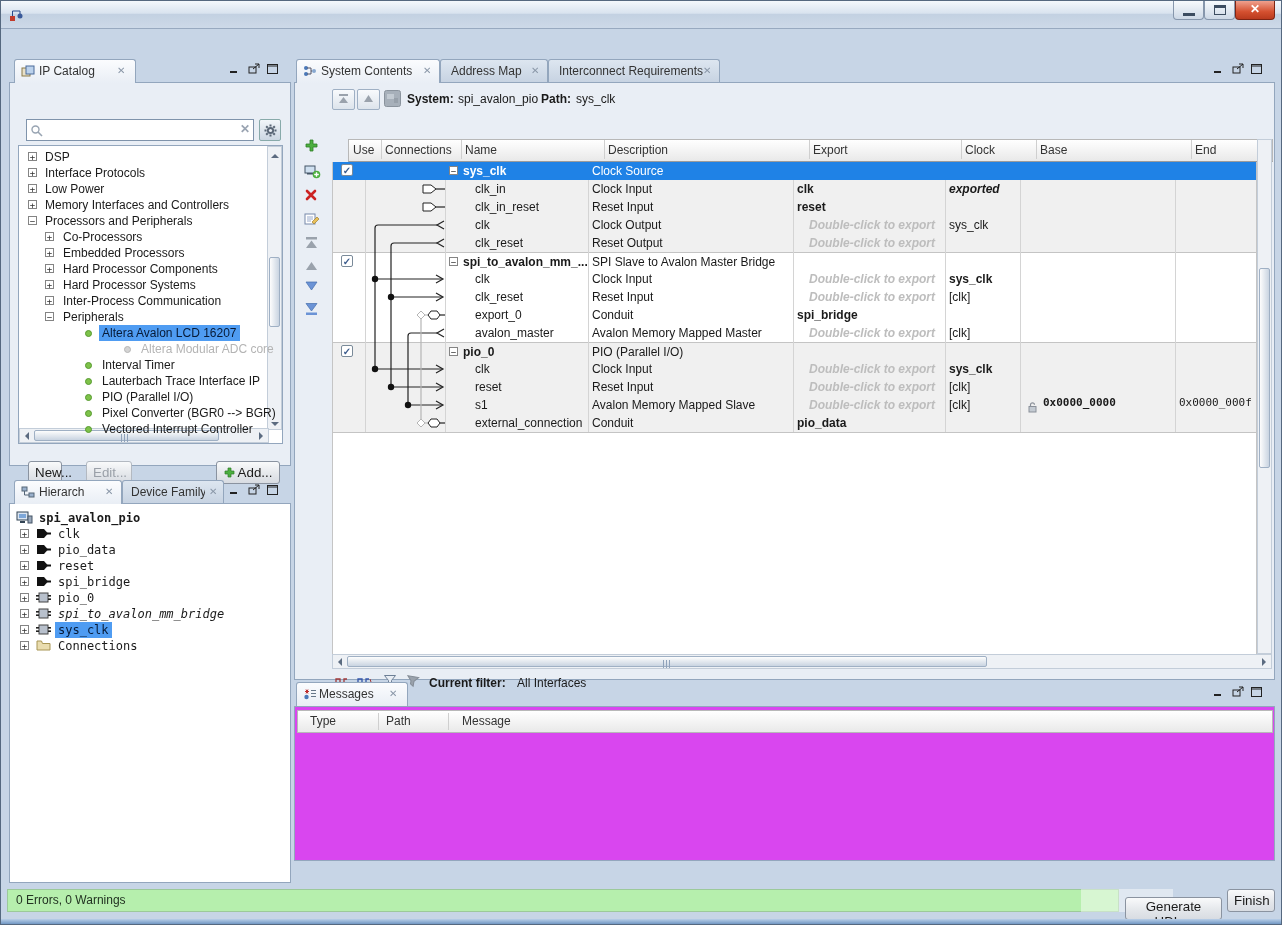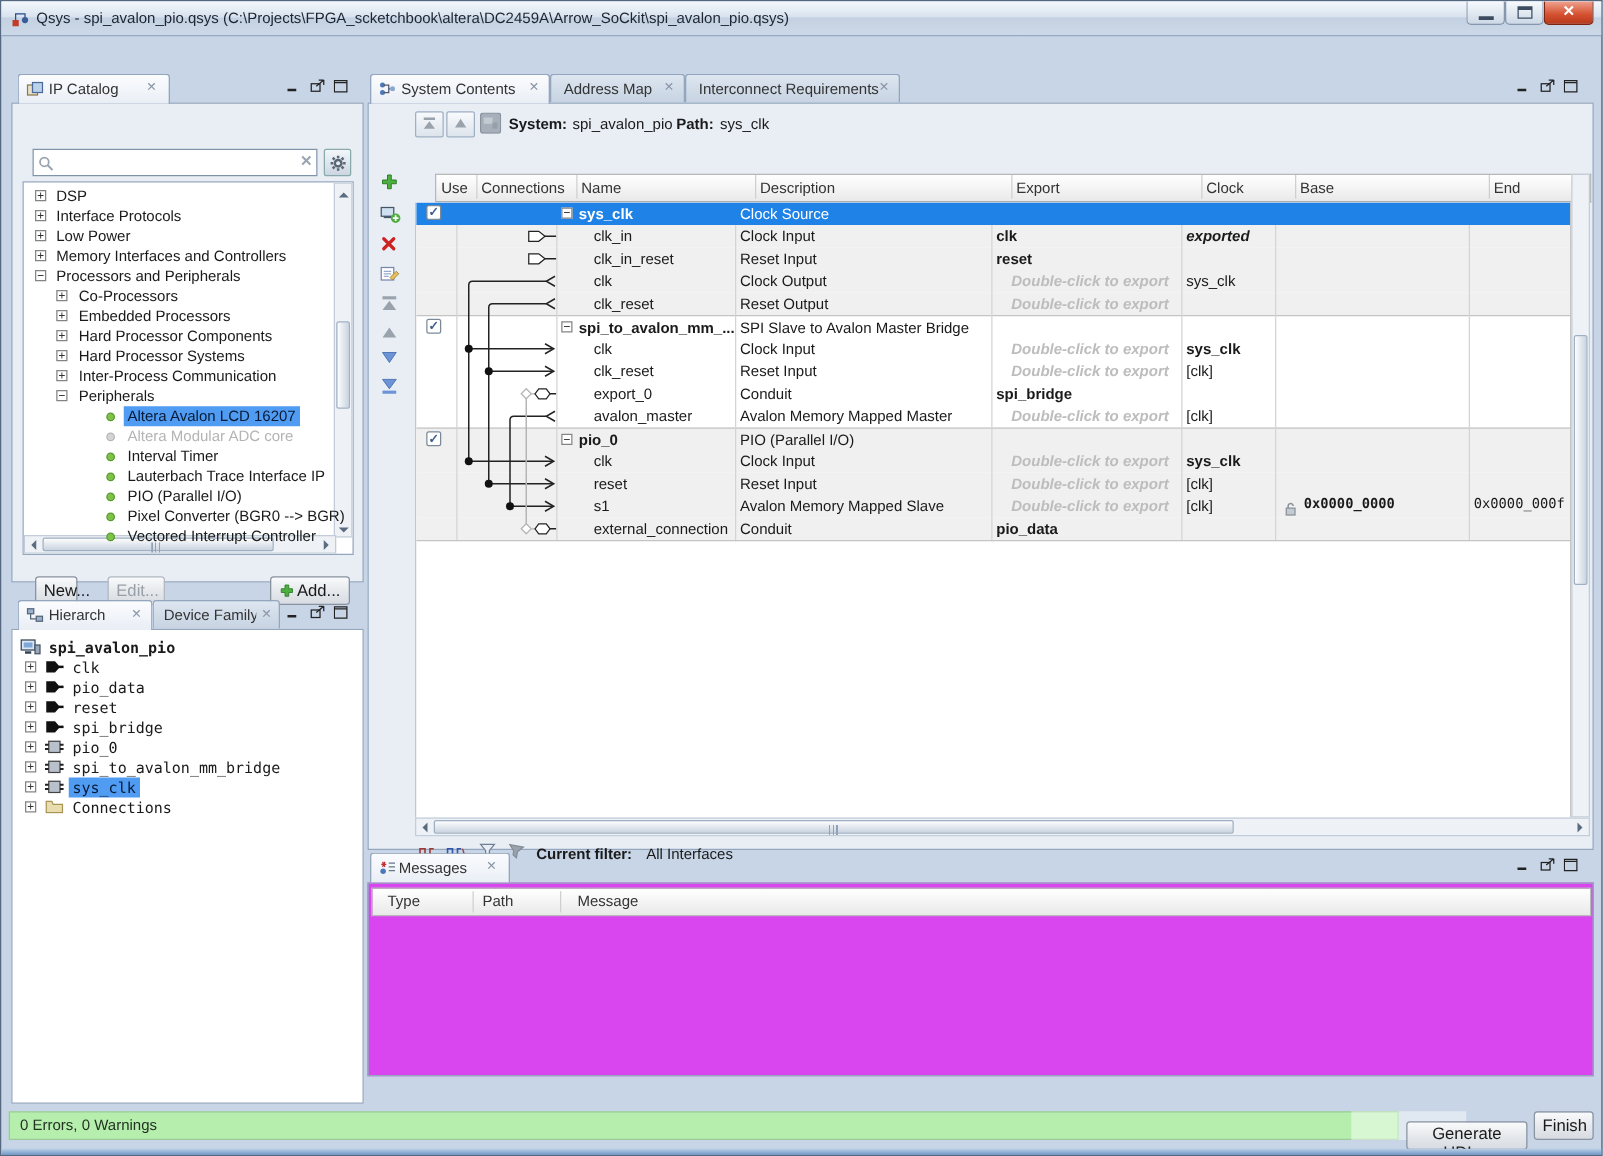--- a/index.html
+++ b/index.html
@@ -111,21 +111,20 @@
 <div id="app">
 
   <div class="titlebar">
     <span class="app-icon">
       <svg width="16" height="16">
           <rect x="2" y="9" width="5" height="5" fill="#c23a2a"></rect>
           <path d="M4.5 9 V4 H12 V7" stroke="#2a4a8a" fill="none"></path>
           <circle cx="12" cy="9" r="2.5" fill="#3a5a9a"></circle>
         </svg>
     </span>
-    <span class="title-text">Qsys - spi_avalon_pio.qsys (C:\Projects\FPGA_scketchbook\altera\DC2459A\Arrow_SoCkit\spi_avalon_pio.qsys)</span>
     <div class="winbtn winbtn-min">
         <span class="glyph-min"></span>
       </div>
     <div class="winbtn winbtn-max">
         <span class="glyph-max"></span>
       </div>
     <div class="winbtn winbtn-close"><span>✕</span></div>
   </div>
 
 
@@ -225,21 +224,21 @@
             <span class="tlabel" style="left: 41px;">Inter-Process Communication</span>
           </div>
           <div class="tree-row" style="top: 163px;">
             <div class="texp" style="left: 26px;">−</div>
             <span class="tlabel" style="left: 41px;">Peripherals</span>
           </div>
           <div class="tree-row" style="top: 179px;">
             <div class="tbullet" style="left: 66px;"></div>
             <span class="tlabel sel" style="left: 80px;">Altera Avalon LCD 16207</span>
           </div>
-          <div class="tree-row" style="top: 195px;">
+          <div class="tree-row" style="top: 195px; margin-left: 39px;">
             <div class="tbullet dis" style="left: 66px;"></div>
             <span class="tlabel dis" style="left: 80px;">Altera Modular ADC core</span>
           </div>
           <div class="tree-row" style="top: 211px;">
             <div class="tbullet" style="left: 66px;"></div>
             <span class="tlabel" style="left: 80px;">Interval Timer</span>
           </div>
           <div class="tree-row" style="top: 227px;">
             <div class="tbullet" style="left: 66px;"></div>
             <span class="tlabel" style="left: 80px;">Lauterbach Trace Interface IP</span>
@@ -349,21 +348,21 @@
         </div>
         <div class="tree-row" style="top: 102px;">
           <div class="texp" style="left: 10px;">+</div>
           <span class="hicon" style="left: 26px;"><svg width="15" height="11">
               <rect x="3" y="1" width="9" height="9" fill="#b8c0cc" stroke="#444"></rect>
               <rect x="0" y="3" width="3" height="1.6" fill="#222"></rect>
               <rect x="0" y="6.4" width="3" height="1.6" fill="#222"></rect>
               <rect x="12" y="3" width="3" height="1.6" fill="#222"></rect>
               <rect x="12" y="6.4" width="3" height="1.6" fill="#222"></rect>
             </svg></span>
-          <span class="tlabel hlabel" style="left: 45px;">spi_to_avalon_mm_bridge</span>
+          <span class="tlabel hlabel" style="left: 45px; font-style: italic;">spi_to_avalon_mm_bridge</span>
         </div>
         <div class="tree-row" style="top: 118px;">
           <div class="texp" style="left: 10px;">+</div>
           <span class="hicon" style="left: 26px;"><svg width="15" height="11">
               <rect x="3" y="1" width="9" height="9" fill="#b8c0cc" stroke="#444"></rect>
               <rect x="0" y="3" width="3" height="1.6" fill="#222"></rect>
               <rect x="0" y="6.4" width="3" height="1.6" fill="#222"></rect>
               <rect x="12" y="3" width="3" height="1.6" fill="#222"></rect>
               <rect x="12" y="6.4" width="3" height="1.6" fill="#222"></rect>
             </svg></span>

